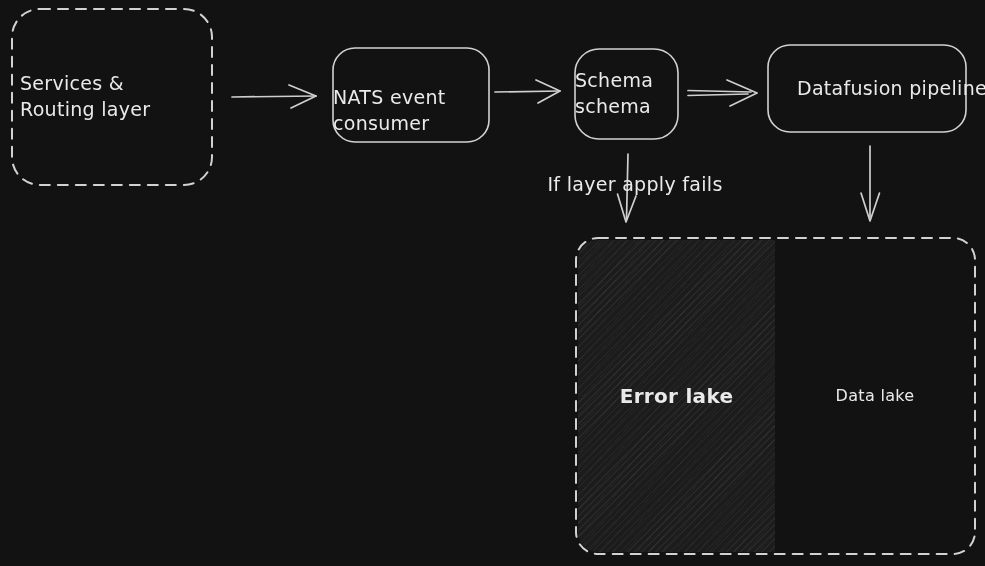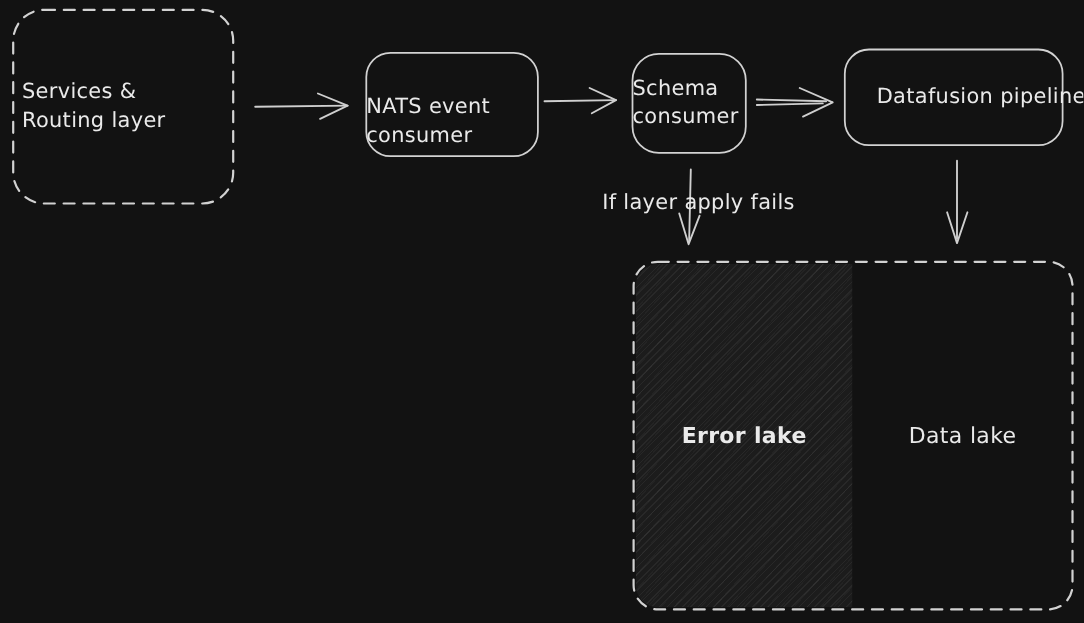--- a/index.html
+++ b/index.html
@@ -50,21 +50,21 @@
     color: #eaeaea;
     font-size: 19px;
     line-height: 1.35;
     letter-spacing: 0.3px;
   }
   .label-services   { left: 12px;  top: 9px;   width: 200px; height: 176px; padding: 0 8px; box-sizing: border-box; }
   .label-nats       { left: 333px; top: 64px;  width: 184px; height: 94px; }
   .label-schema     { left: 575px; top: 49px;  width: 103px; height: 90px; }
   .label-datafusion { left: 768px; top: 45px;  width: 198px; height: 87px; white-space: nowrap; padding-left: 25px; }
   .label-errorlake  { left: 578px; top: 240px; width: 197px; height: 312px; font-size: 20px; font-weight: bold; }
-  .label-datalake   { left: 775px; top: 240px; width: 200px; height: 312px; font-size: 20px; }
+  .label-datalake   { left: 775px; top: 240px; width: 200px; height: 312px; font-size: 16px; }
   .label-condition  { left: 515px; top: 172px; width: 240px; height: 26px; white-space: nowrap; }
   .shape {
     fill: none;
     stroke: #d2d2d2;
     stroke-linecap: round;
     stroke-linejoin: round;
   }
   .shape-solid  { stroke-width: 1.6; }
   .shape-dashed { stroke-width: 2; stroke-dasharray: 10 8; }
   .arrow {
@@ -114,21 +114,21 @@
     <g>
       <path class="arrow" d="M870 146 L870 217"></path>
       <path class="arrow" d="M870 221 L861 193 M870 221 L879.5 193"></path>
     </g>
   </svg>
 
   <div class="label label-services">Services &amp; Routing layer</div>
 
   <div class="label label-nats">NATS event consumer</div>
 
-  <div class="label label-schema">Schema consumer</div>
+  <div class="label label-schema">Schema schema</div>
 
   <div class="label label-datafusion">Datafusion pipeline</div>
 
   <div class="label label-errorlake">Error lake</div>
 
   <div class="label label-datalake">Data lake</div>
 
   <div class="label label-condition">If layer apply fails</div>
 
 </div>

